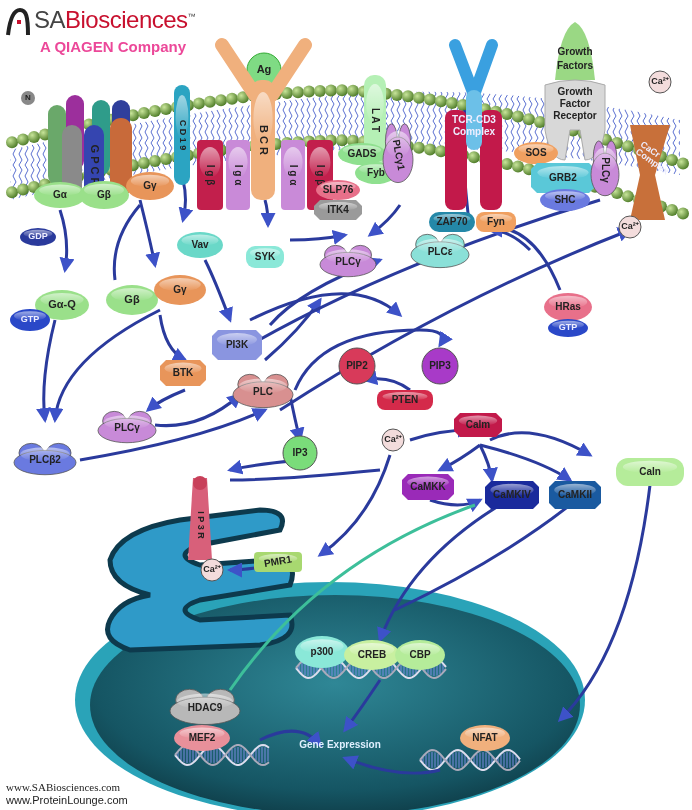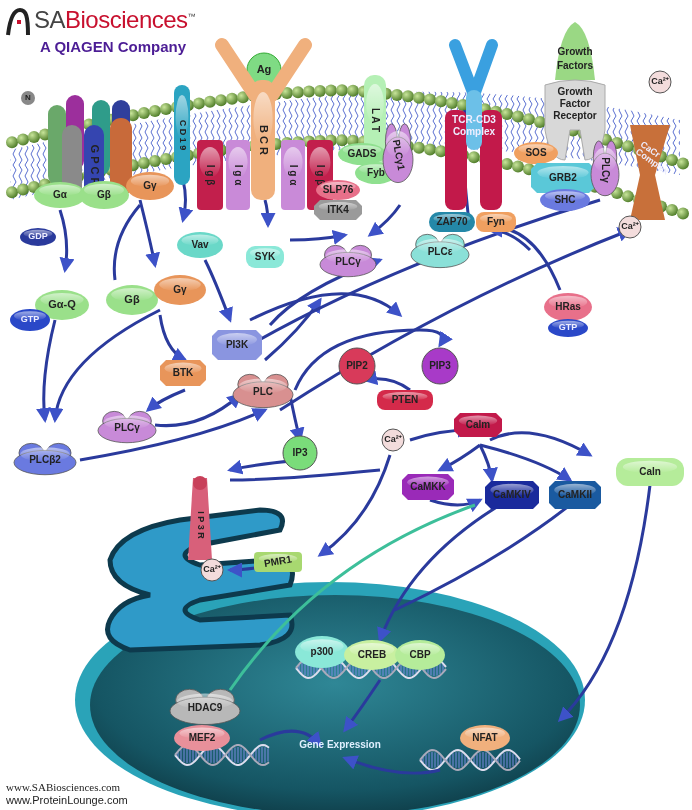--- a/index.html
+++ b/index.html
@@ -2,21 +2,21 @@
 <html><head>
 <meta charset="utf-8">
 <style>
   html,body{margin:0;padding:0;background:#fff;}
   body{width:692px;height:810px;position:relative;overflow:hidden;font-family:"Liberation Sans",sans-serif;}
   #stage{position:absolute;left:0;top:0;width:692px;height:810px;}
   .node-label{font-family:"Liberation Sans",sans-serif;font-weight:bold;fill:#222;text-anchor:middle;dominant-baseline:middle;}
   .light-label{fill:#eef;}
   .logo-sa{position:absolute;left:34px;top:6px;font-size:24px;color:#444;letter-spacing:-0.5px;}
   .logo-sa .bio{color:#c8102e;margin-top:6px;}
-  .logo-sub{position:absolute;left:40px;top:38px;font-size:15px;font-weight:bold;color:#4c1d95;}
+  .logo-sub{position:absolute;left:40px;top:38px;font-size:15px;font-weight:bold;color:#ec4899;}
   .logo-mark{position:absolute;left:6px;top:8px;width:26px;height:28px;}
   .footer{position:absolute;left:6px;font-size:11px;color:#222;}
 </style>
 </head>
 <body>
 
 <div>
   <svg class="logo-mark" viewBox="0 0 26 28">
     <path d="M2 27 C4 10 8 2 14 2 C20 2 22 8 22 27" fill="none" stroke="#222" stroke-width="4"></path>
     <rect x="11" y="12" width="4" height="4" fill="#c8102e"></rect>

